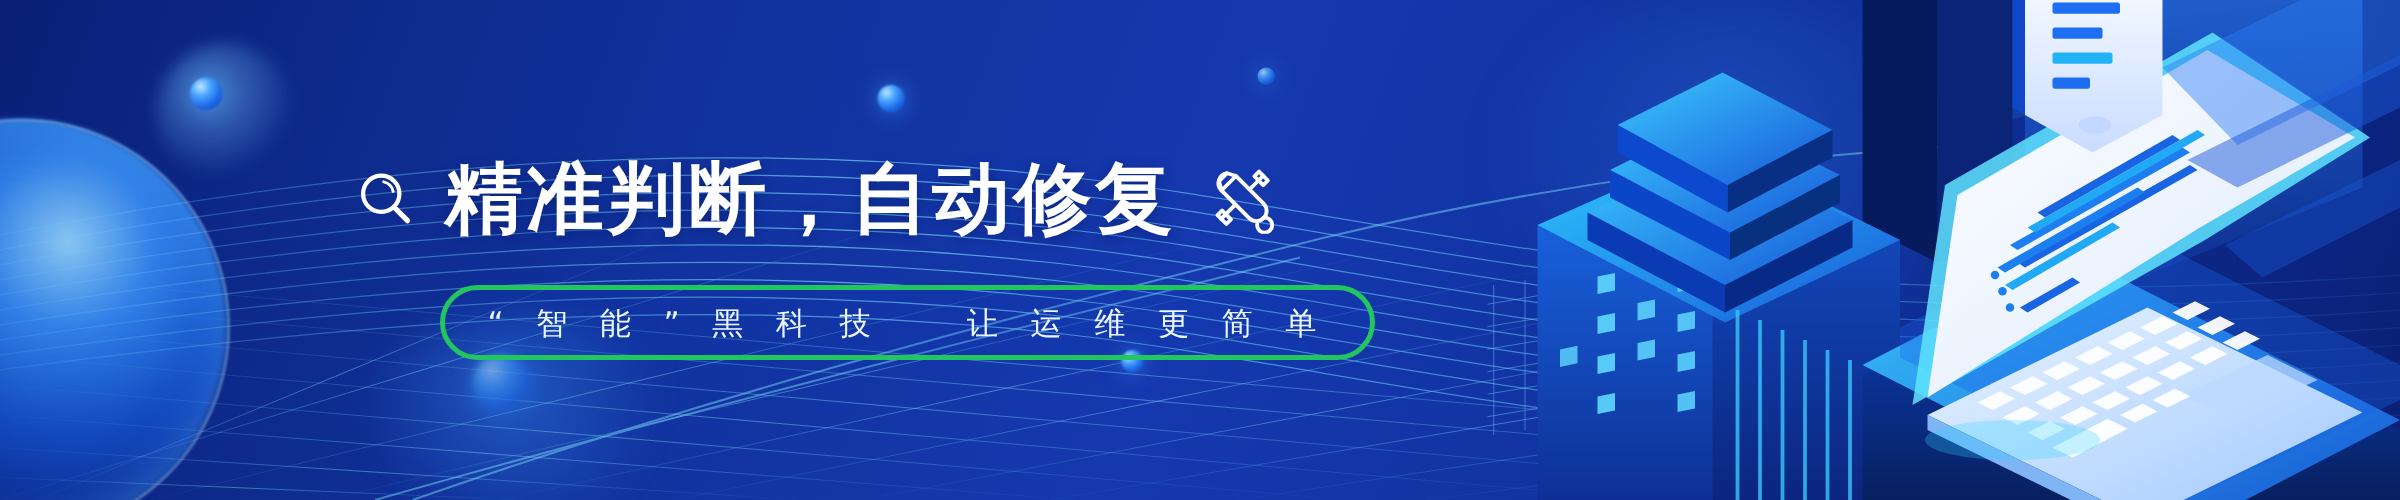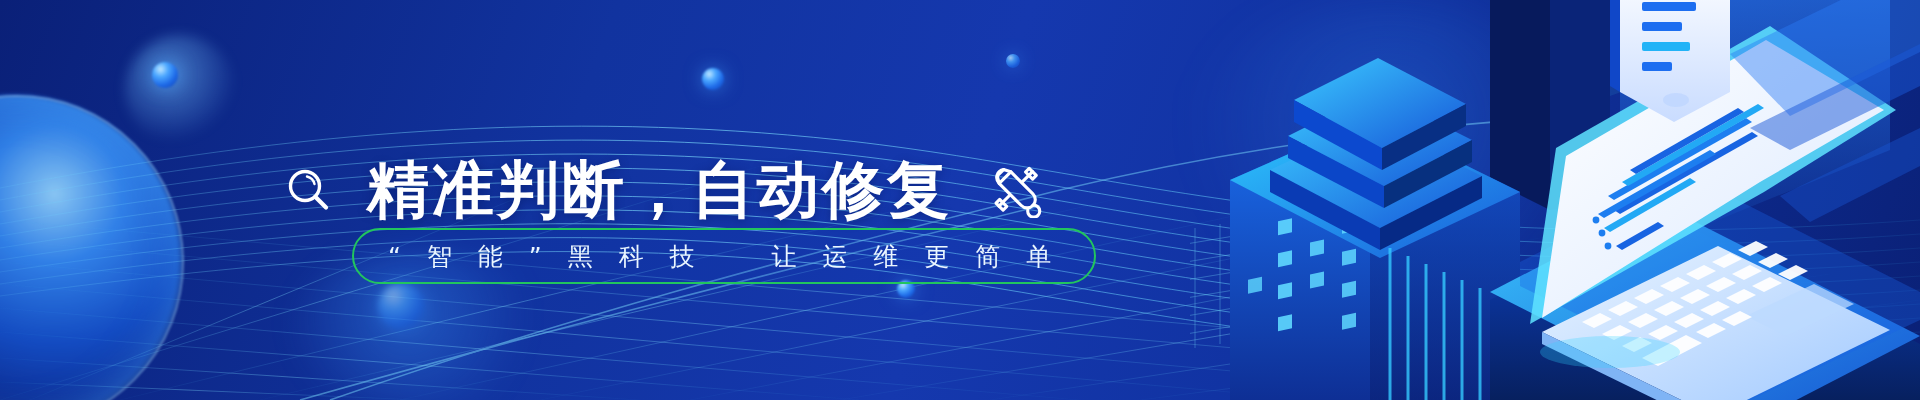--- a/index.html
+++ b/index.html
@@ -38,34 +38,34 @@
     background:radial-gradient(circle at 33% 28%, #bfe6ff 0%, #4aa6ff 30%, #1e6ae8 62%, #123fae 100%);
     box-shadow:0 0 18px rgba(70,160,255,.55);}
   .orb.soft{filter:blur(1px);}
   .orb.dim{opacity:.55;filter:blur(3px);}
 
   
   .mesh{position:absolute;left:0;bottom:0;width:100%;height:330px;opacity:.85;}
 
   
   .headline{
-    position:absolute;left:285px;top:128px;display:flex;align-items:center;gap:36px;z-index:6;margin-top:31px;
+    position:absolute;left:285px;top:128px;display:flex;align-items:center;gap:25px;z-index:6;
   }
   .headline .h-text{
     font-size:62px;font-weight:700;color:#ffffff;letter-spacing:3px;line-height:1;
     white-space:nowrap;text-shadow:0 2px 10px rgba(0,20,90,.45);
     font-family:"DejaVu Sans","Liberation Sans",sans-serif;
   }
   .ico{flex:0 0 auto;display:block;}
 
   
   .pill{
     position:absolute;left:352px;top:228px;z-index:6;
     height:52px;padding:0 34px;display:flex;align-items:center;justify-content:center;
-    border:2px solid #22c55e;border-radius:30px;background:rgba(20,60,180,.12);
+    border:4px solid #22c55e;border-radius:30px;background:rgba(20,60,180,.12);
   }
   .pill .s-text{
     font-size:25px;color:#eaf6ff;letter-spacing:9px;white-space:nowrap;
     font-family:"DejaVu Sans","Liberation Sans",sans-serif;
   }
 
   
   .art{position:absolute;right:0;top:0;width:730px;height:400px;z-index:4;}
 </style>
 </head>

